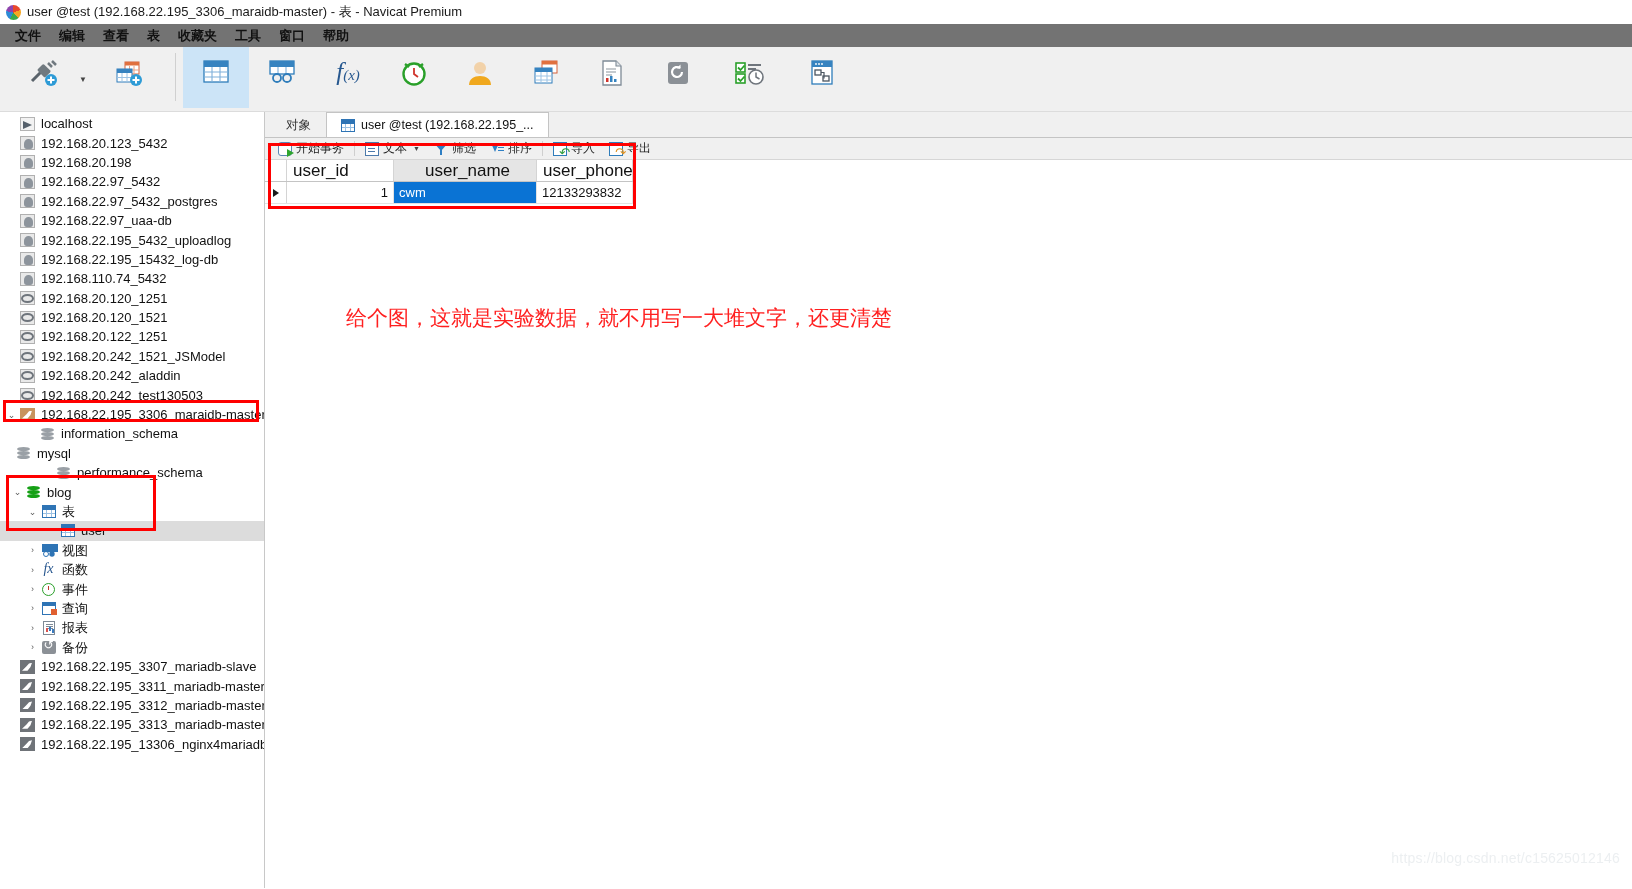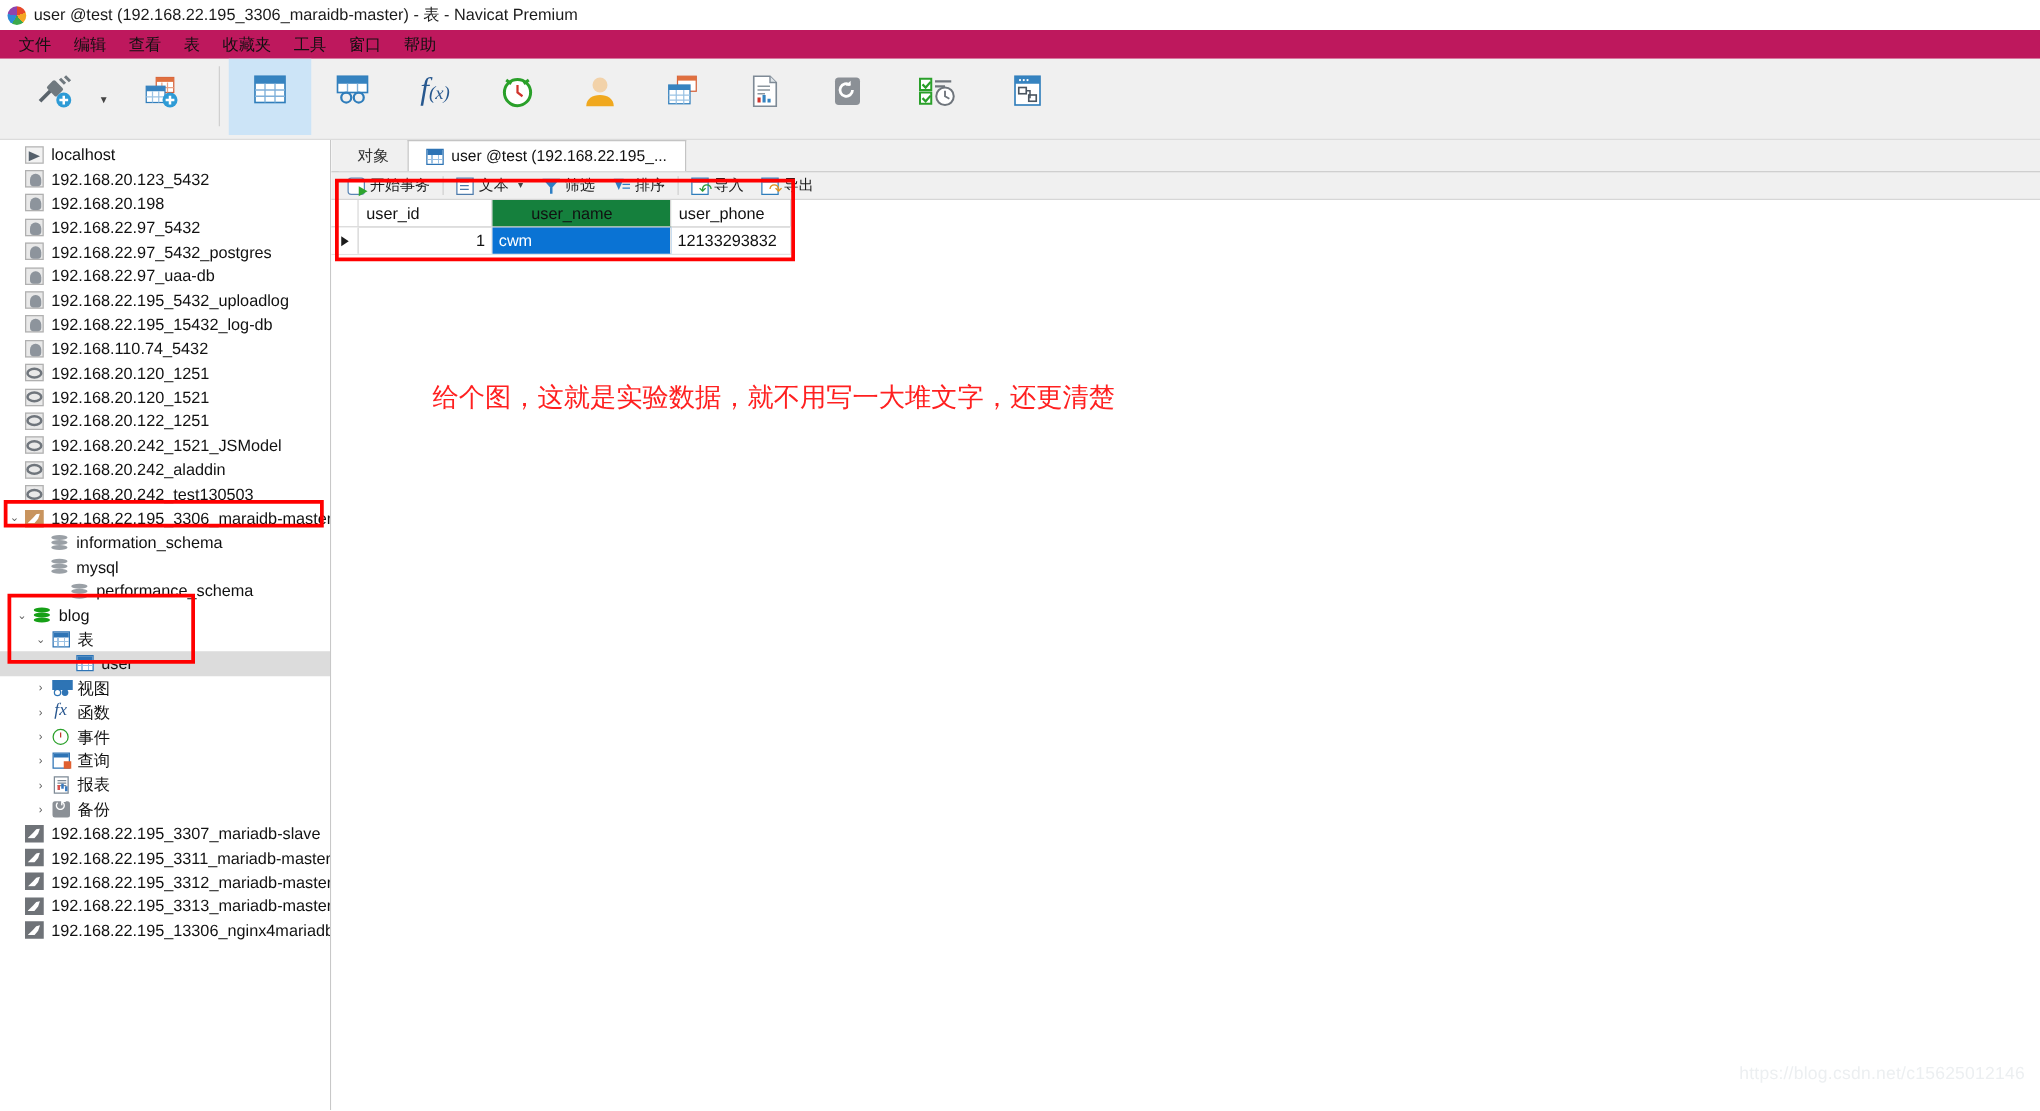--- a/index.html
+++ b/index.html
@@ -29,24 +29,25 @@
                      #3ba94c 140deg 210deg, #2d8bd6 210deg 280deg,
                      #8e44ad 280deg 360deg);
     flex: 0 0 auto;
   }
   .title-text { white-space: nowrap; }
 
   
   .menubar {
     height: 23px;
     display: flex; align-items: center;
-    background: #be185d;
+    background: #737373;
     padding-left: 6px;
     font-size: 13px;
     color: #111;
+    font-weight: bold;
   }
   .menubar .mi {
     padding: 2px 9px;
     cursor: default;
     white-space: nowrap;
   }
 
   
   .toolbar {
     height: 65px;
@@ -345,26 +346,26 @@
     border-bottom: 1px solid #c4c4c4;
     background: #ffffff;
   }
   .grid-head .corner {
     width: 22px; flex: 0 0 22px; border-right: 1px solid #d4d4d4;
     background: #ffffff;
   }
   .gh {
     display: flex; align-items: center;
     padding-left: 6px;
-    font-size: 13px; color: #111;
+    font-size: 17px; color: #111;
     border-right: 1px solid #d4d4d4;
     background: #ffffff;
     white-space: nowrap;
   }
-  .gh.sel { background: #15803d; padding-left: 31px; }
+  .gh.sel { background: #e5e5e5; padding-left: 31px; }
   .gh.c1 { width: 107px; flex: 0 0 107px; }
   .gh.c2 { width: 143px; flex: 0 0 143px; }
   .gh.c3 { width: 96px; flex: 0 0 96px; }
   .grid-row { display: flex; height: 22px; border-bottom: 1px solid #e3e3e3; }
   .rowhdr {
     width: 22px; flex: 0 0 22px;
     display: flex; align-items: center; justify-content: center;
     border-right: 1px solid #d4d4d4; background: #ffffff;
   }
   .rowhdr .caret {
@@ -707,21 +708,21 @@
 
     <div class="tree-row" style="padding-left:24px">
       <div class="arrow"></div>
       <div class="tico">
           <span class="ic-db">
             <i></i>
           </span>
         </div>
       <div class="tlabel">information_schema</div>
     </div>
-    <div class="tree-row" style="padding-left:24px">
+    <div class="tree-row" style="">
       <div class="arrow"></div>
       <div class="tico">
           <span class="ic-db">
             <i></i>
           </span>
         </div>
       <div class="tlabel">mysql</div>
     </div>
     <div class="tree-row" style="padding-left:40px">
       <div class="arrow"></div>

